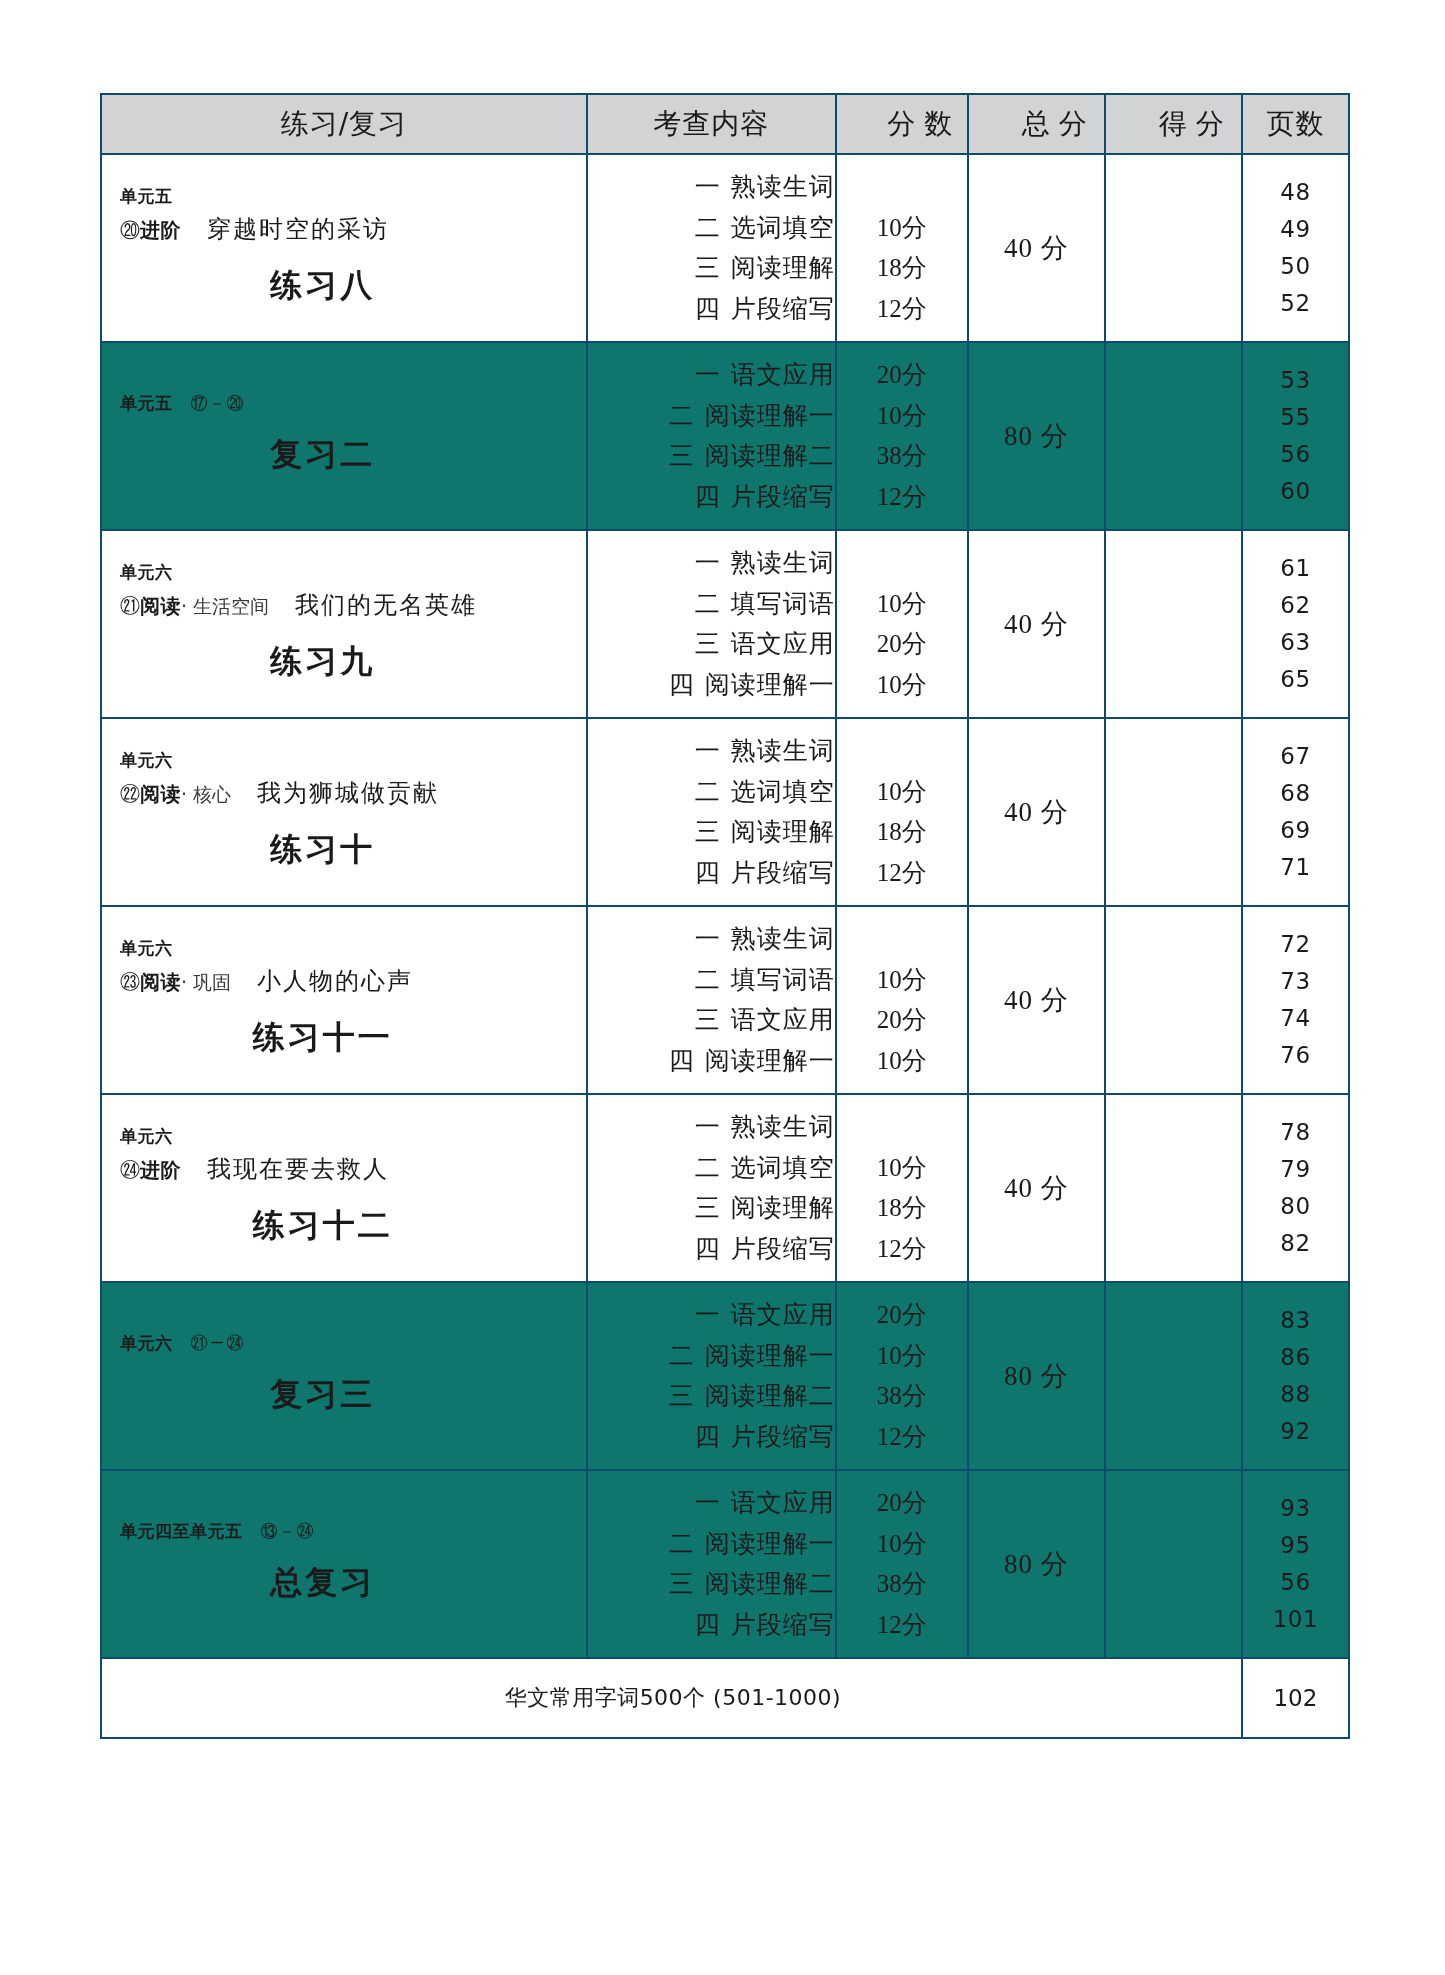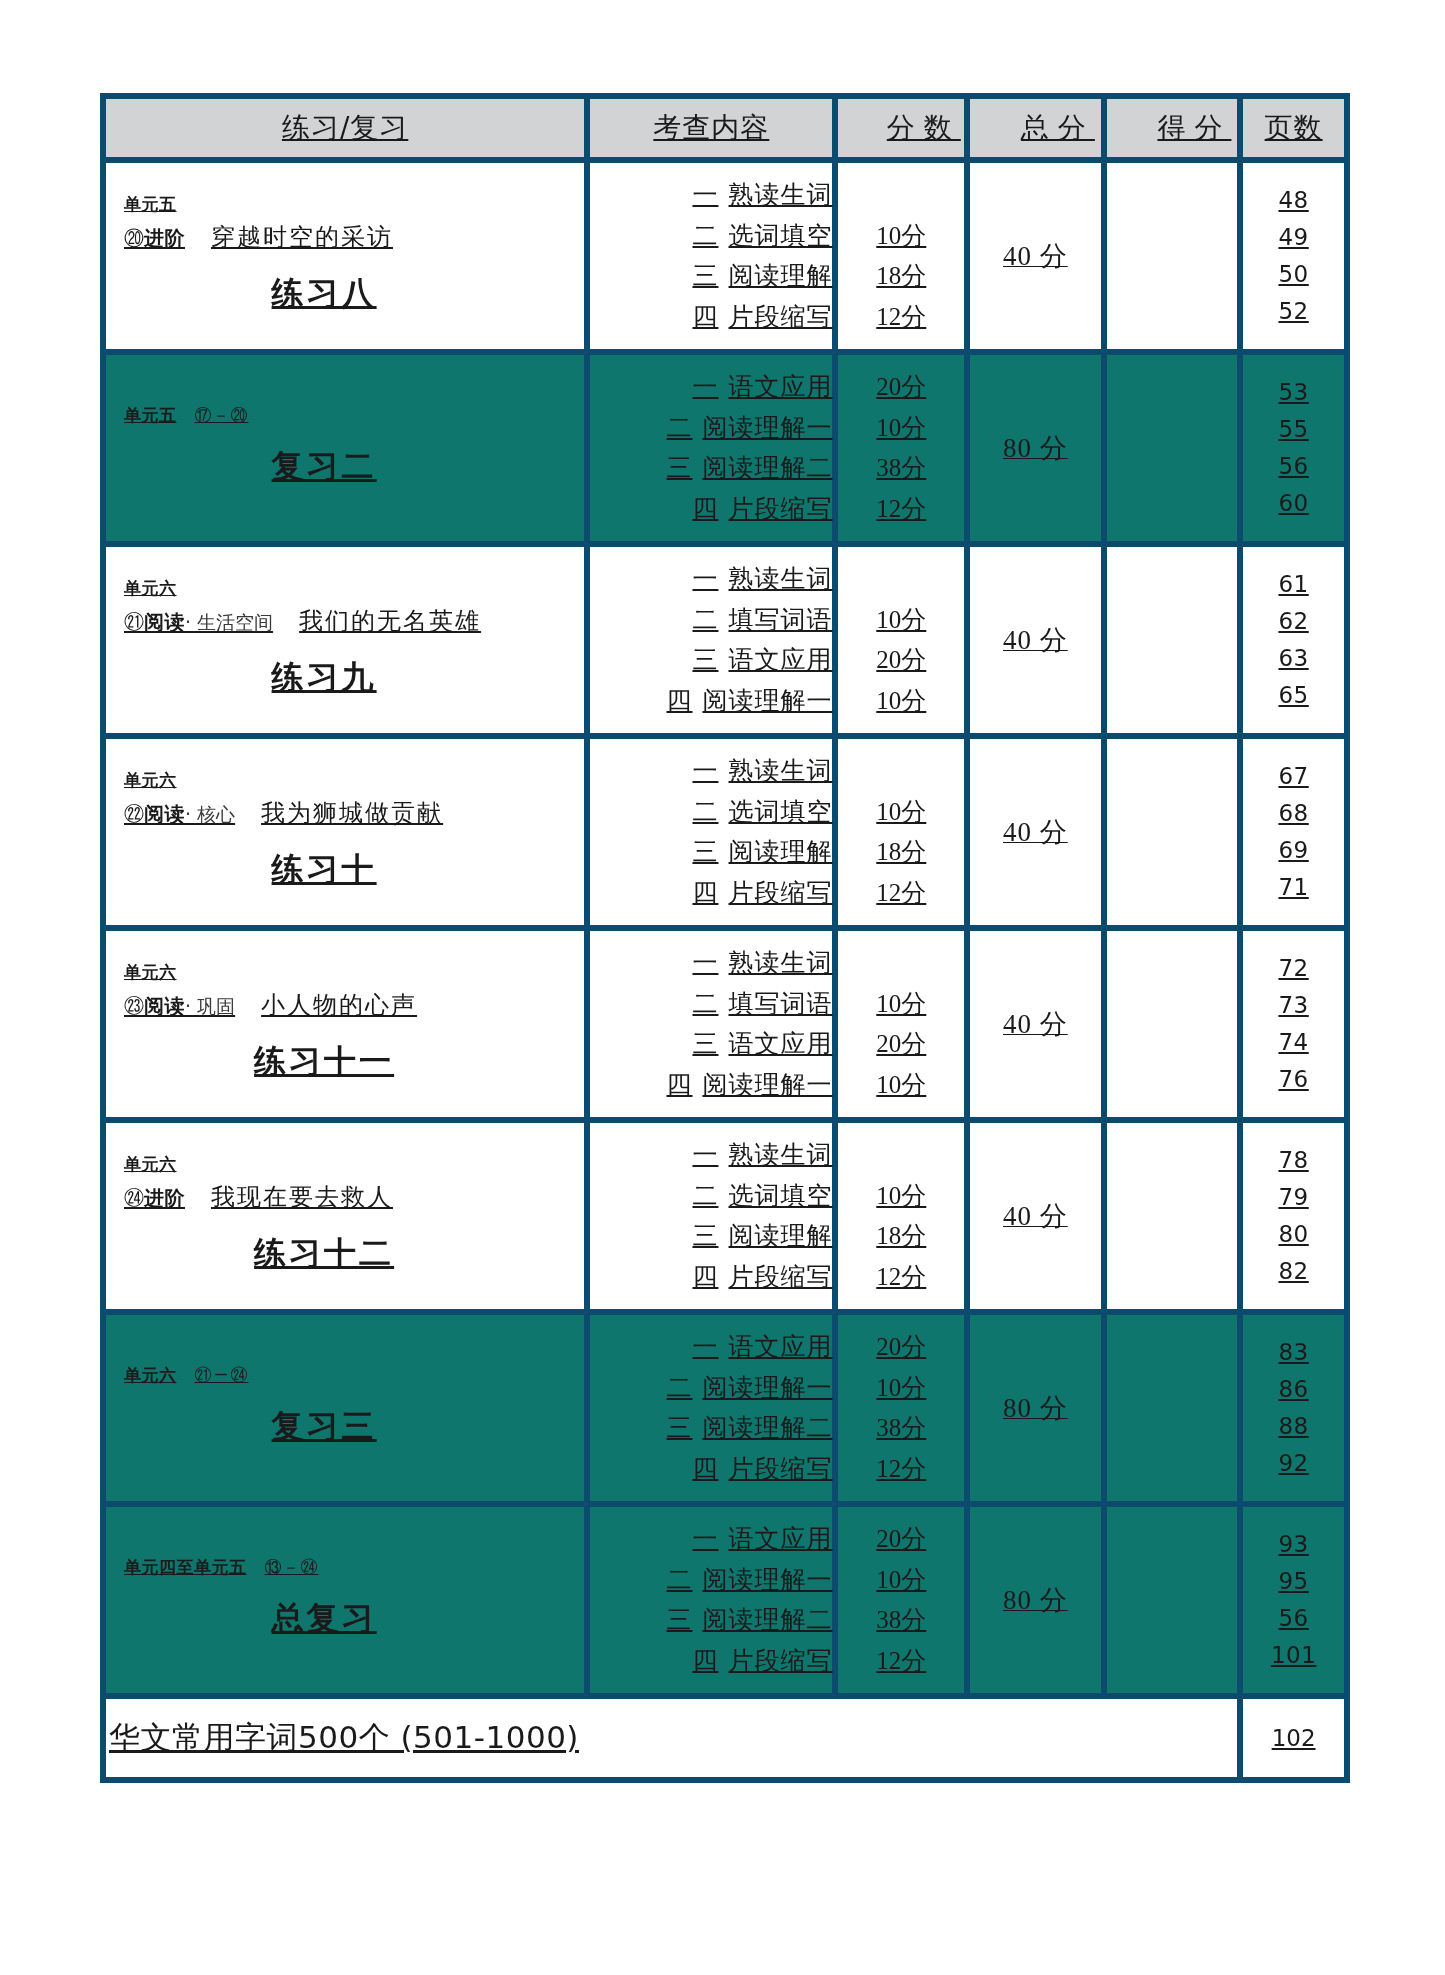--- a/index.html
+++ b/index.html
@@ -28,25 +28,24 @@
     position: absolute;
     left: 100px;
     top: 93px;
     width: 1250px;
     border-collapse: collapse;
     table-layout: fixed;
     background: #ffffff;
   }
 
   .toc-table td, .toc-table th {
-    border: 6px solid #0c4a6e;
+    border: 2px solid #0c4a6e;
     padding: 0;
     vertical-align: middle;
     background-clip: padding-box;
-    text-decoration: underline;
   }
 
   
   col.c-lesson  { width: 390px; }
   col.c-content { width: 200px; }
   col.c-marks   { width: 106px; }
   col.c-total   { width: 110px; }
   col.c-score   { width: 110px; }
   col.c-pages   { width: 86px; }
 
@@ -149,23 +148,24 @@
   }
   td.score { }
 
   
   tr.footer td {
     background: #ffffff;
     height: 78px;
   }
   td.footlabel {
     font-family: "DejaVu Sans", "Liberation Sans", sans-serif;
-    font-size: 31px;
+    font-size: 22px;
     letter-spacing: 0.5px;
     padding-left: 3px;
+    text-align: center;
   }
   td.footpage {
     text-align: center;
     font-family: "DejaVu Sans", "Liberation Sans", sans-serif;
     font-size: 23px;
     border-radius: 11px;
   }
 </style>
 </head>
 <body>

